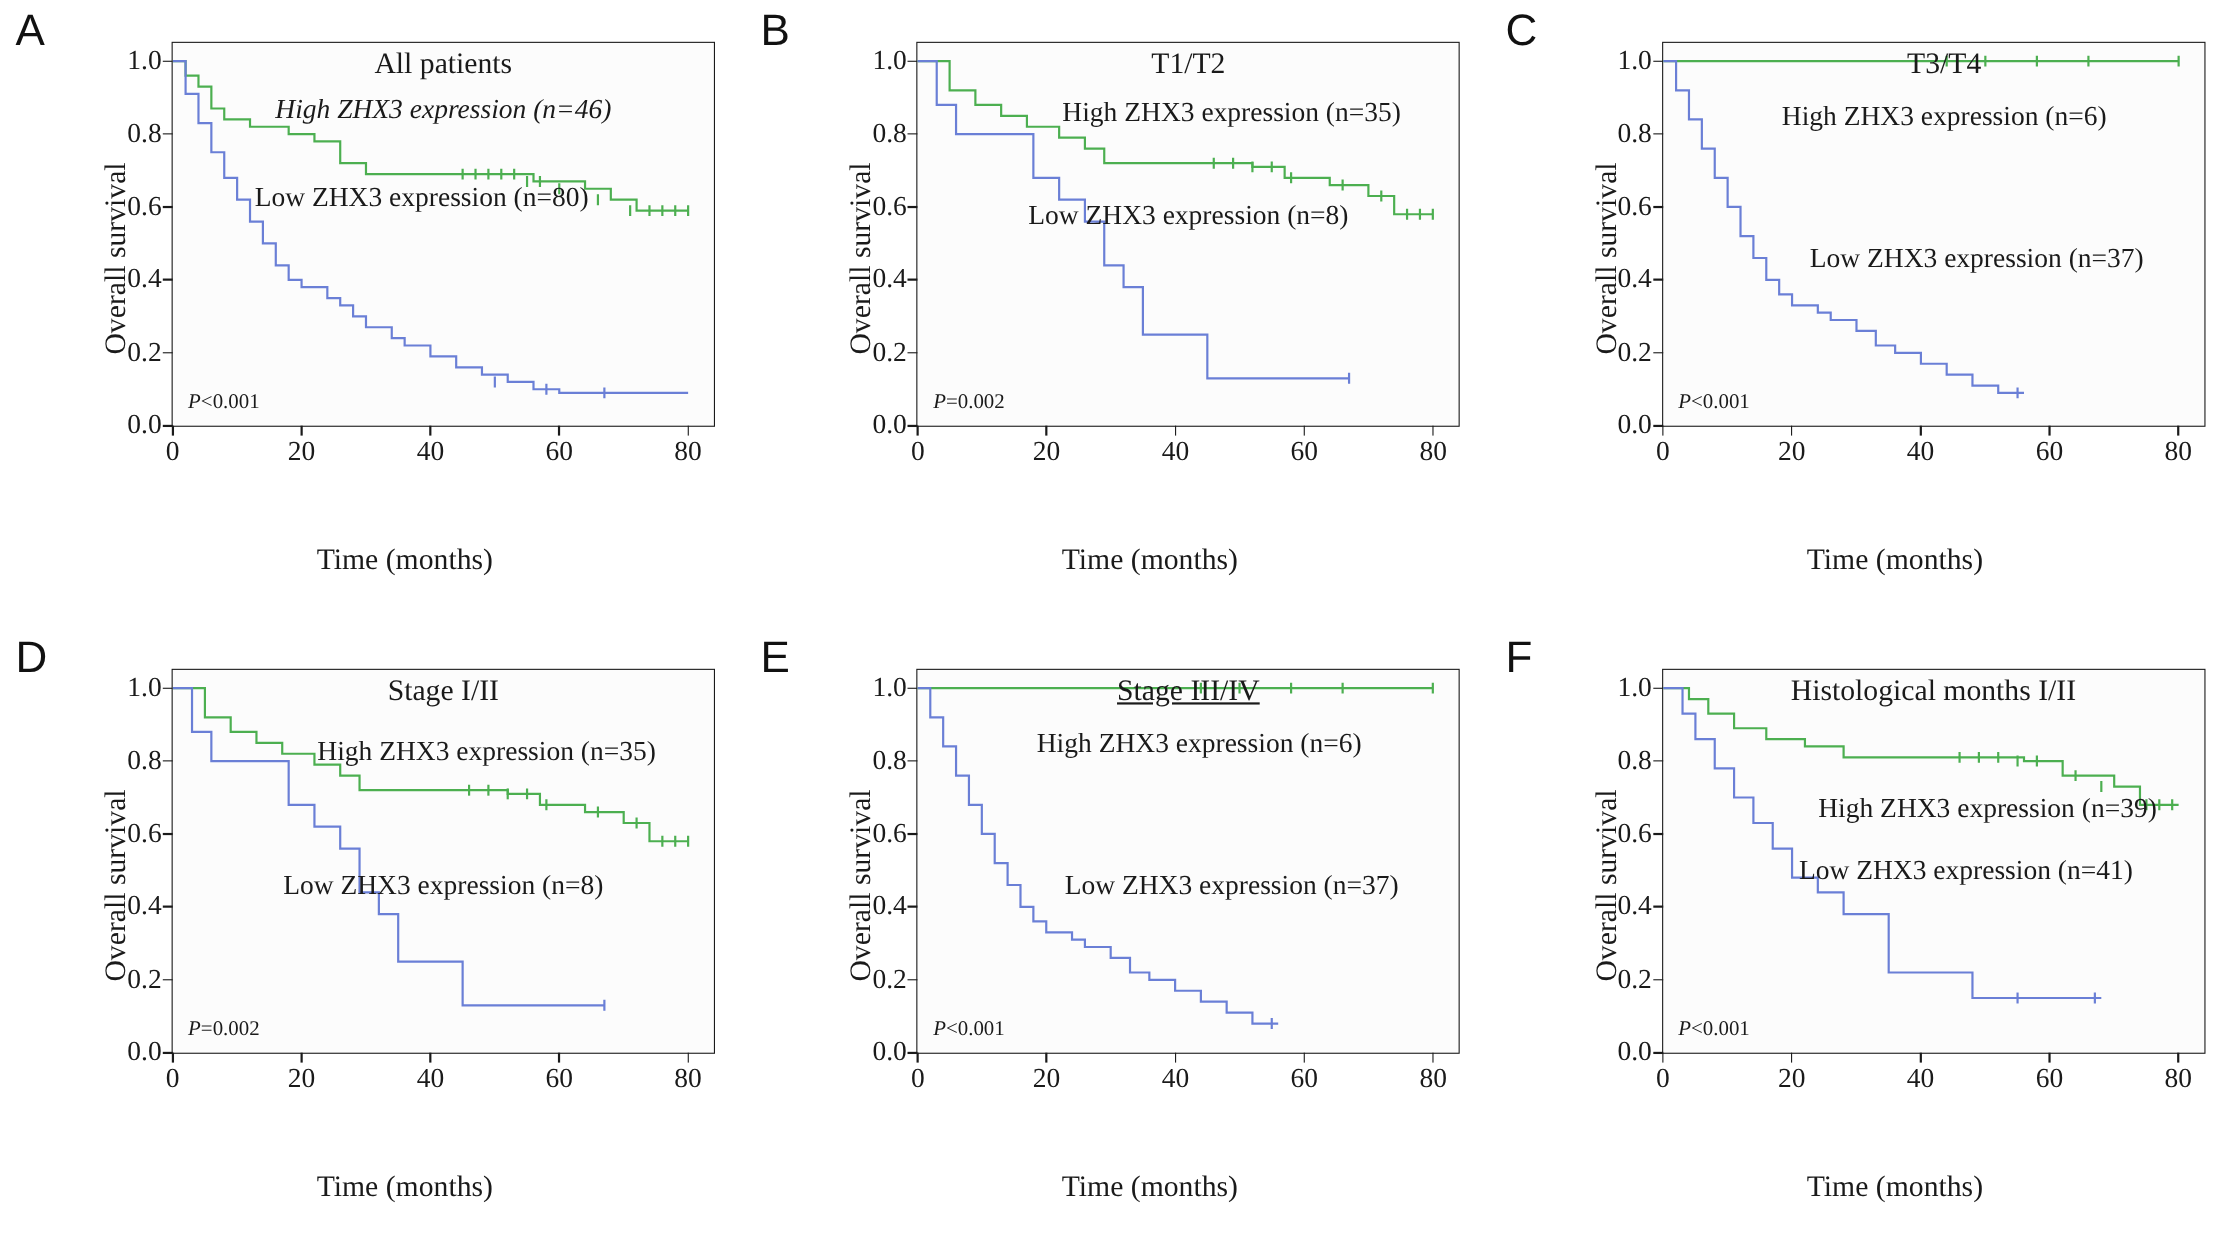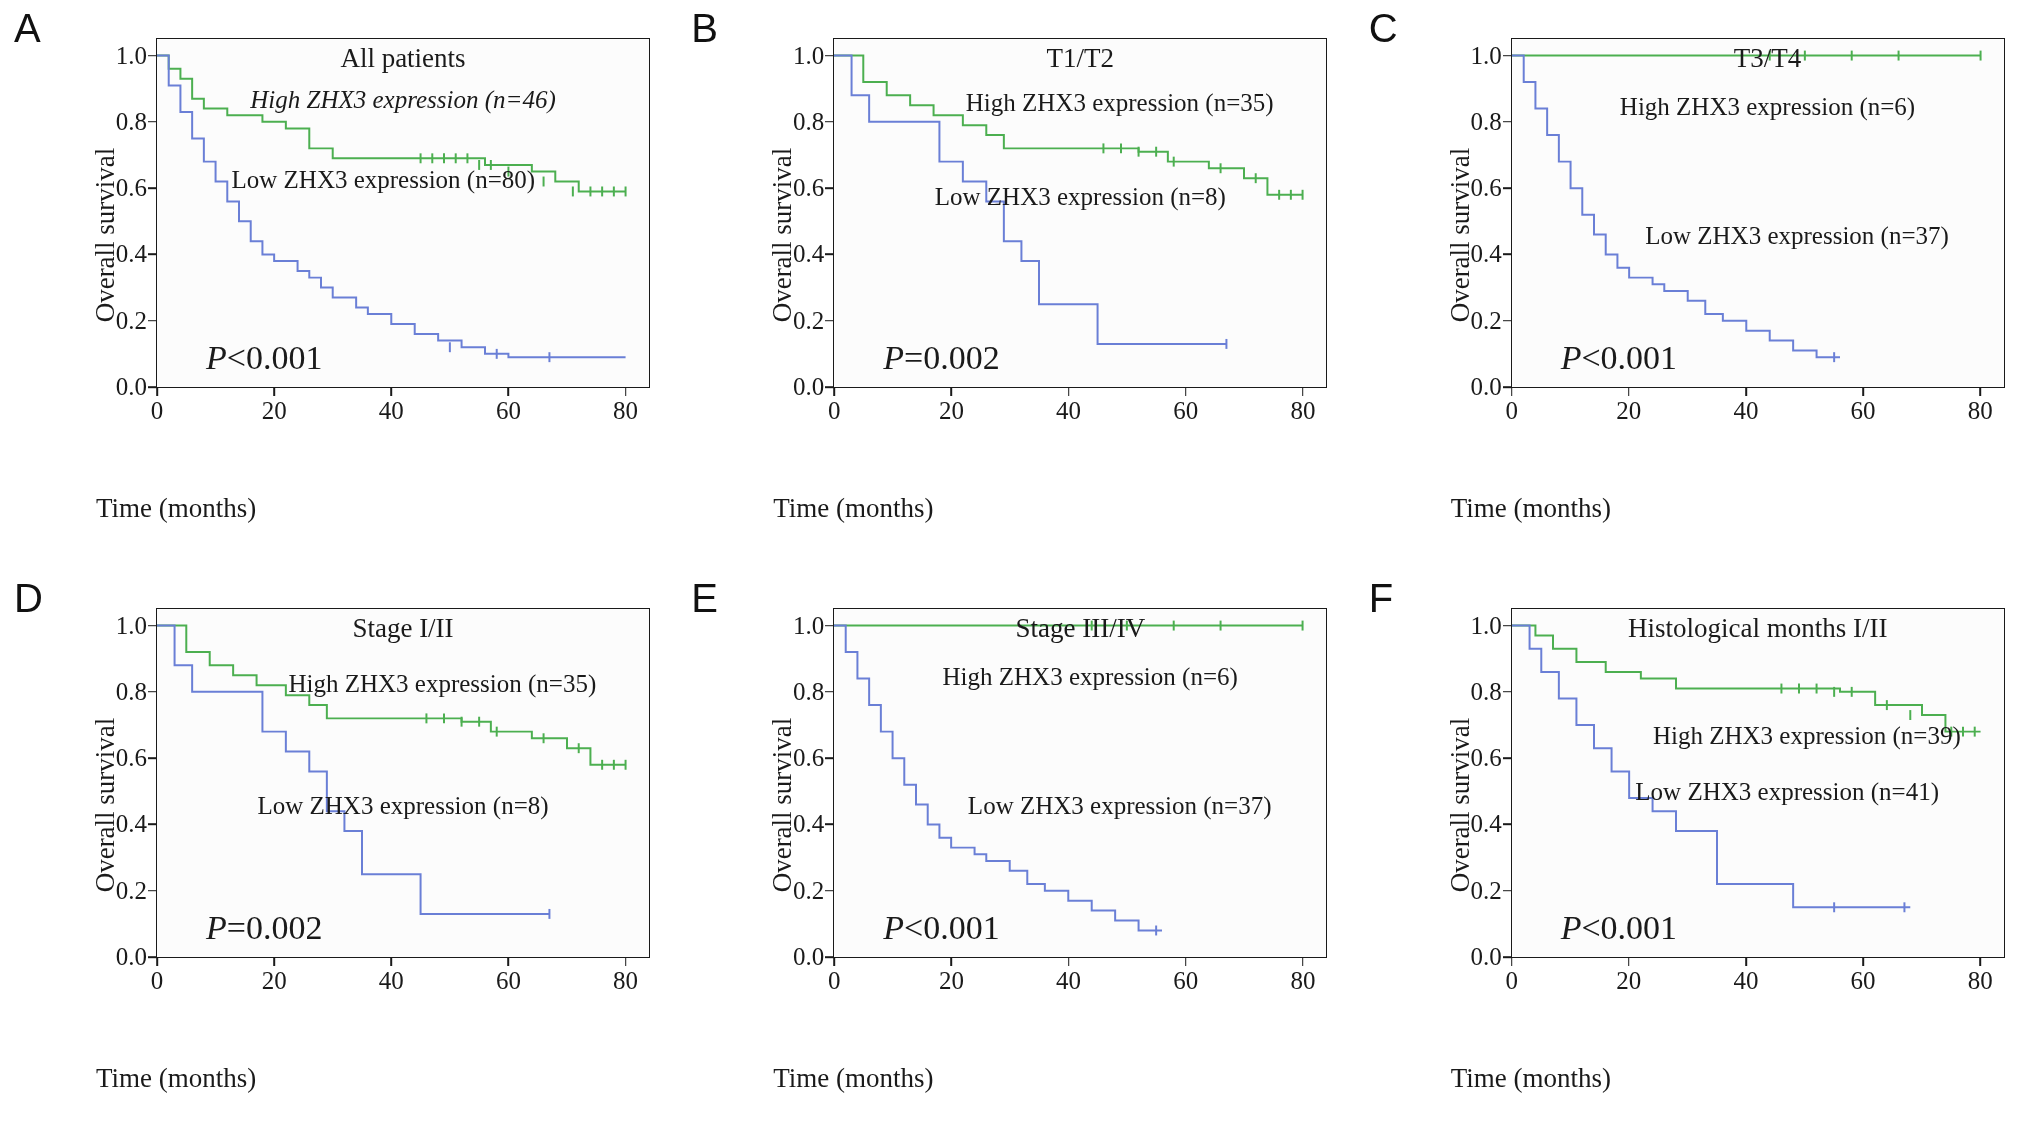--- a/index.html
+++ b/index.html
@@ -2,30 +2,30 @@
 <html><head>
 <meta charset="utf-8">
 <style>
   html,body{margin:0;padding:0;background:#ffffff;}
   body{width:2032px;height:1140px;font-family:"Liberation Serif",serif;color:#1a1a1a;overflow:hidden;}
   .grid{display:grid;grid-template-columns:1fr 1fr 1fr;grid-template-rows:1fr 1fr;width:2032px;height:1140px;}
   .panel{position:relative;}
   .panel-letter{position:absolute;left:14px;top:6px;font-size:40px;font-family:"Liberation Sans",sans-serif;font-weight:400;color:#111;}
   .plotwrap{position:absolute;left:96px;top:30px;width:560px;height:410px;}
   .axis-ylabel{position:absolute;left:-78px;top:50%;transform:translateY(-50%) rotate(-90deg);transform-origin:center center;white-space:nowrap;font-size:27px;}
-  .axis-xlabel{position:absolute;left:0;right:16px;bottom:-84px;font-size:27px;}
+  .axis-xlabel{position:absolute;left:0;right:16px;bottom:-84px;text-align:center;font-size:27px;}
   .frame{position:absolute;left:60px;top:8px;right:6px;bottom:52px;border:1.6px solid #1a1a1a;background:#fcfcfc;}
   svg{display:block;}
   .ytick{position:absolute;right:calc(100% + 10px);transform:translateY(-50%);font-size:25px;white-space:nowrap;}
   .ytick-mark{position:absolute;right:100%;width:9px;height:1.6px;background:#1a1a1a;transform:translateY(-50%);}
   .xtick{position:absolute;top:calc(100% + 10px);transform:translateX(-50%);font-size:25px;white-space:nowrap;}
   .xtick-mark{position:absolute;top:100%;height:9px;width:1.6px;background:#1a1a1a;transform:translateX(-50%);}
   .annot{position:absolute;font-size:25px;white-space:nowrap;}
   .title{position:absolute;font-size:27px;white-space:nowrap;}
-  .pval{position:absolute;font-size:34px;white-space:nowrap;margin-left:35px;}
+  .pval{position:absolute;font-size:19px;white-space:nowrap;}
   .pval i{font-style:italic;}
 </style>
 </head>
 <body>
 
 <div class="grid">
   <div class="panel">
     <div class="panel-letter">A</div>
     <div class="plotwrap">
       <div class="axis-ylabel">Overall survival</div>
@@ -257,21 +257,21 @@
           <svg viewBox="0 0 494 350" width="100%" height="100%" preserveAspectRatio="none" style="position: absolute; left: 0px; top: 0px;">
             <path d="M0,16.666666666666686 L470.4761904761904,16.666666666666686 L470.4761904761904,16.666666666666686" fill="none" stroke="#4caf50" stroke-width="2"></path>
             <line x1="258.76190476190476" x2="258.76190476190476" y1="11.666666666666686" y2="21.666666666666686" stroke="#4caf50" stroke-width="2"></line>
             <line x1="294.04761904761904" x2="294.04761904761904" y1="11.666666666666686" y2="21.666666666666686" stroke="#4caf50" stroke-width="2"></line>
             <line x1="341.0952380952381" x2="341.0952380952381" y1="11.666666666666686" y2="21.666666666666686" stroke="#4caf50" stroke-width="2"></line>
             <line x1="388.1428571428571" x2="388.1428571428571" y1="11.666666666666686" y2="21.666666666666686" stroke="#4caf50" stroke-width="2"></line>
             <line x1="470.4761904761904" x2="470.4761904761904" y1="11.666666666666686" y2="21.666666666666686" stroke="#4caf50" stroke-width="2"></line>
             <path d="M0,16.666666666666686 L11.761904761904761,16.666666666666686 L11.761904761904761,43.333333333333314 L23.523809523809522,43.333333333333314 L23.523809523809522,70 L35.285714285714285,70 L35.285714285714285,96.66666666666669 L47.047619047619044,96.66666666666669 L47.047619047619044,123.33333333333331 L58.8095238095238,123.33333333333331 L58.8095238095238,150 L70.57142857142857,150 L70.57142857142857,176.66666666666666 L82.33333333333333,176.66666666666666 L82.33333333333333,196.66666666666666 L94.09523809523809,196.66666666666666 L94.09523809523809,216.66666666666669 L105.85714285714285,216.66666666666669 L105.85714285714285,230 L117.6190476190476,230 L117.6190476190476,240 L141.14285714285714,240 L141.14285714285714,246.66666666666669 L152.9047619047619,246.66666666666669 L152.9047619047619,253.33333333333334 L176.42857142857144,253.33333333333334 L176.42857142857144,263.3333333333333 L194.07142857142856,263.3333333333333 L194.07142857142856,276.6666666666667 L211.7142857142857,276.6666666666667 L211.7142857142857,283.33333333333337 L235.2380952380952,283.33333333333337 L235.2380952380952,293.3333333333333 L258.76190476190476,293.3333333333333 L258.76190476190476,303.3333333333333 L282.2857142857143,303.3333333333333 L282.2857142857143,313.3333333333333 L305.8095238095238,313.3333333333333 L305.8095238095238,323.3333333333333 L329.3333333333333,323.3333333333333 L329.3333333333333,323.3333333333333" fill="none" stroke="#6a7fd6" stroke-width="2"></path>
             <line x1="323.45238095238096" x2="323.45238095238096" y1="318.3333333333333" y2="328.3333333333333" stroke="#6a7fd6" stroke-width="2"></line>
           </svg>
-          <div class="title" style="left: 50%; top: 5.5%; transform: translate(-50%, -50%);">Stage III/IV</div>
+          <div class="title" style="left: 50%; top: 5.5%; transform: translate(-50%, -50%); text-decoration: underline;">Stage III/IV</div>
           <div class="annot" style="left: 52%; top: 19.5%; transform: translate(-50%, -50%);">High ZHX3 expression (n=6)</div>
           <div class="annot" style="left: 58%; top: 56.5%; transform: translate(-50%, -50%);">Low ZHX3 expression (n=37)</div>
           <div class="pval" style="left: 14px; bottom: 10px;"><i>P</i>&lt;0.001</div>
         </div>
     </div>
   </div>
   <div class="panel">
     <div class="panel-letter">F</div>
     <div class="plotwrap">
       <div class="axis-ylabel">Overall survival</div>

